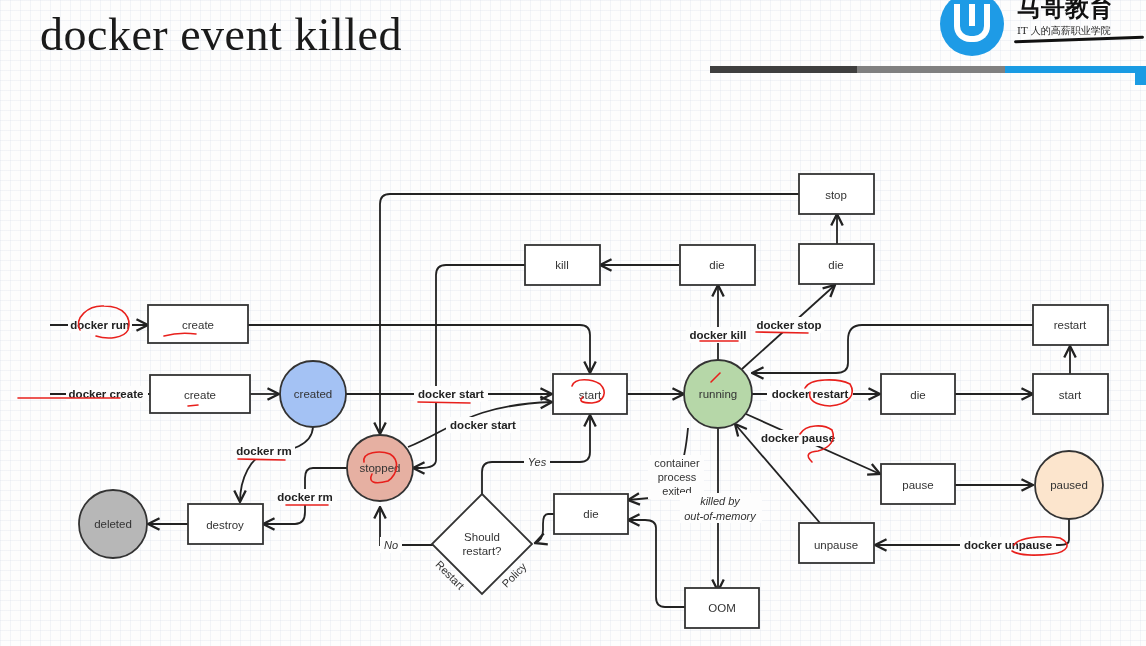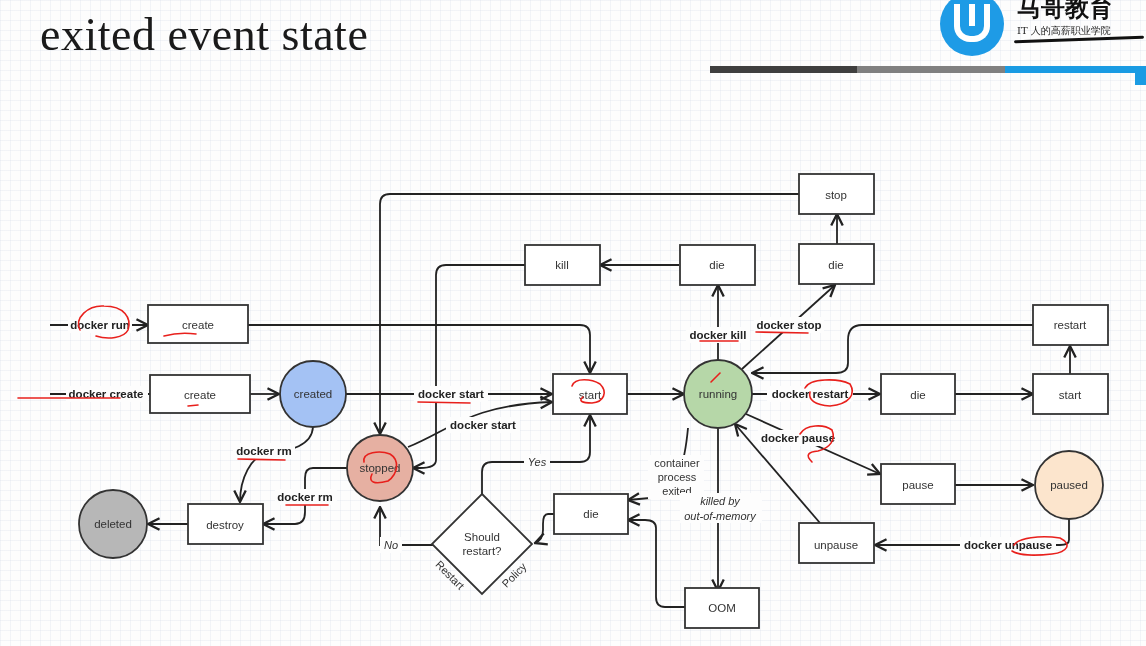--- a/index.html
+++ b/index.html
@@ -52,21 +52,21 @@
     .cmd { font-family: "Liberation Sans", sans-serif; font-size: 11.5px; font-weight: bold; fill: #222; text-anchor: middle; dominant-baseline: central; }
     .note { font-family: "Liberation Sans", sans-serif; font-size: 11px; fill: #333; text-anchor: middle; dominant-baseline: central; }
     .ital { font-style: italic; }
     .edge { fill: none; stroke: #222; stroke-width: 1.8; }
     .ink { fill: none; stroke: #e8201c; stroke-width: 1.6; stroke-linecap: round; }
     .bgl { fill: #fdfdfd; }
   </style>
 </head>
 <body>
 
-<div class="title">exited event state</div>
+<div class="title">docker event killed</div>
 
 <div class="logo">
   <div class="logo-mark">
       <div class="inner"></div>
       <div class="stem"></div>
     </div>
   <div class="logo-cn">马哥教育</div>
   <div class="logo-sub">IT 人的高薪职业学院</div>
   <div class="logo-swoosh"></div>
 </div>

